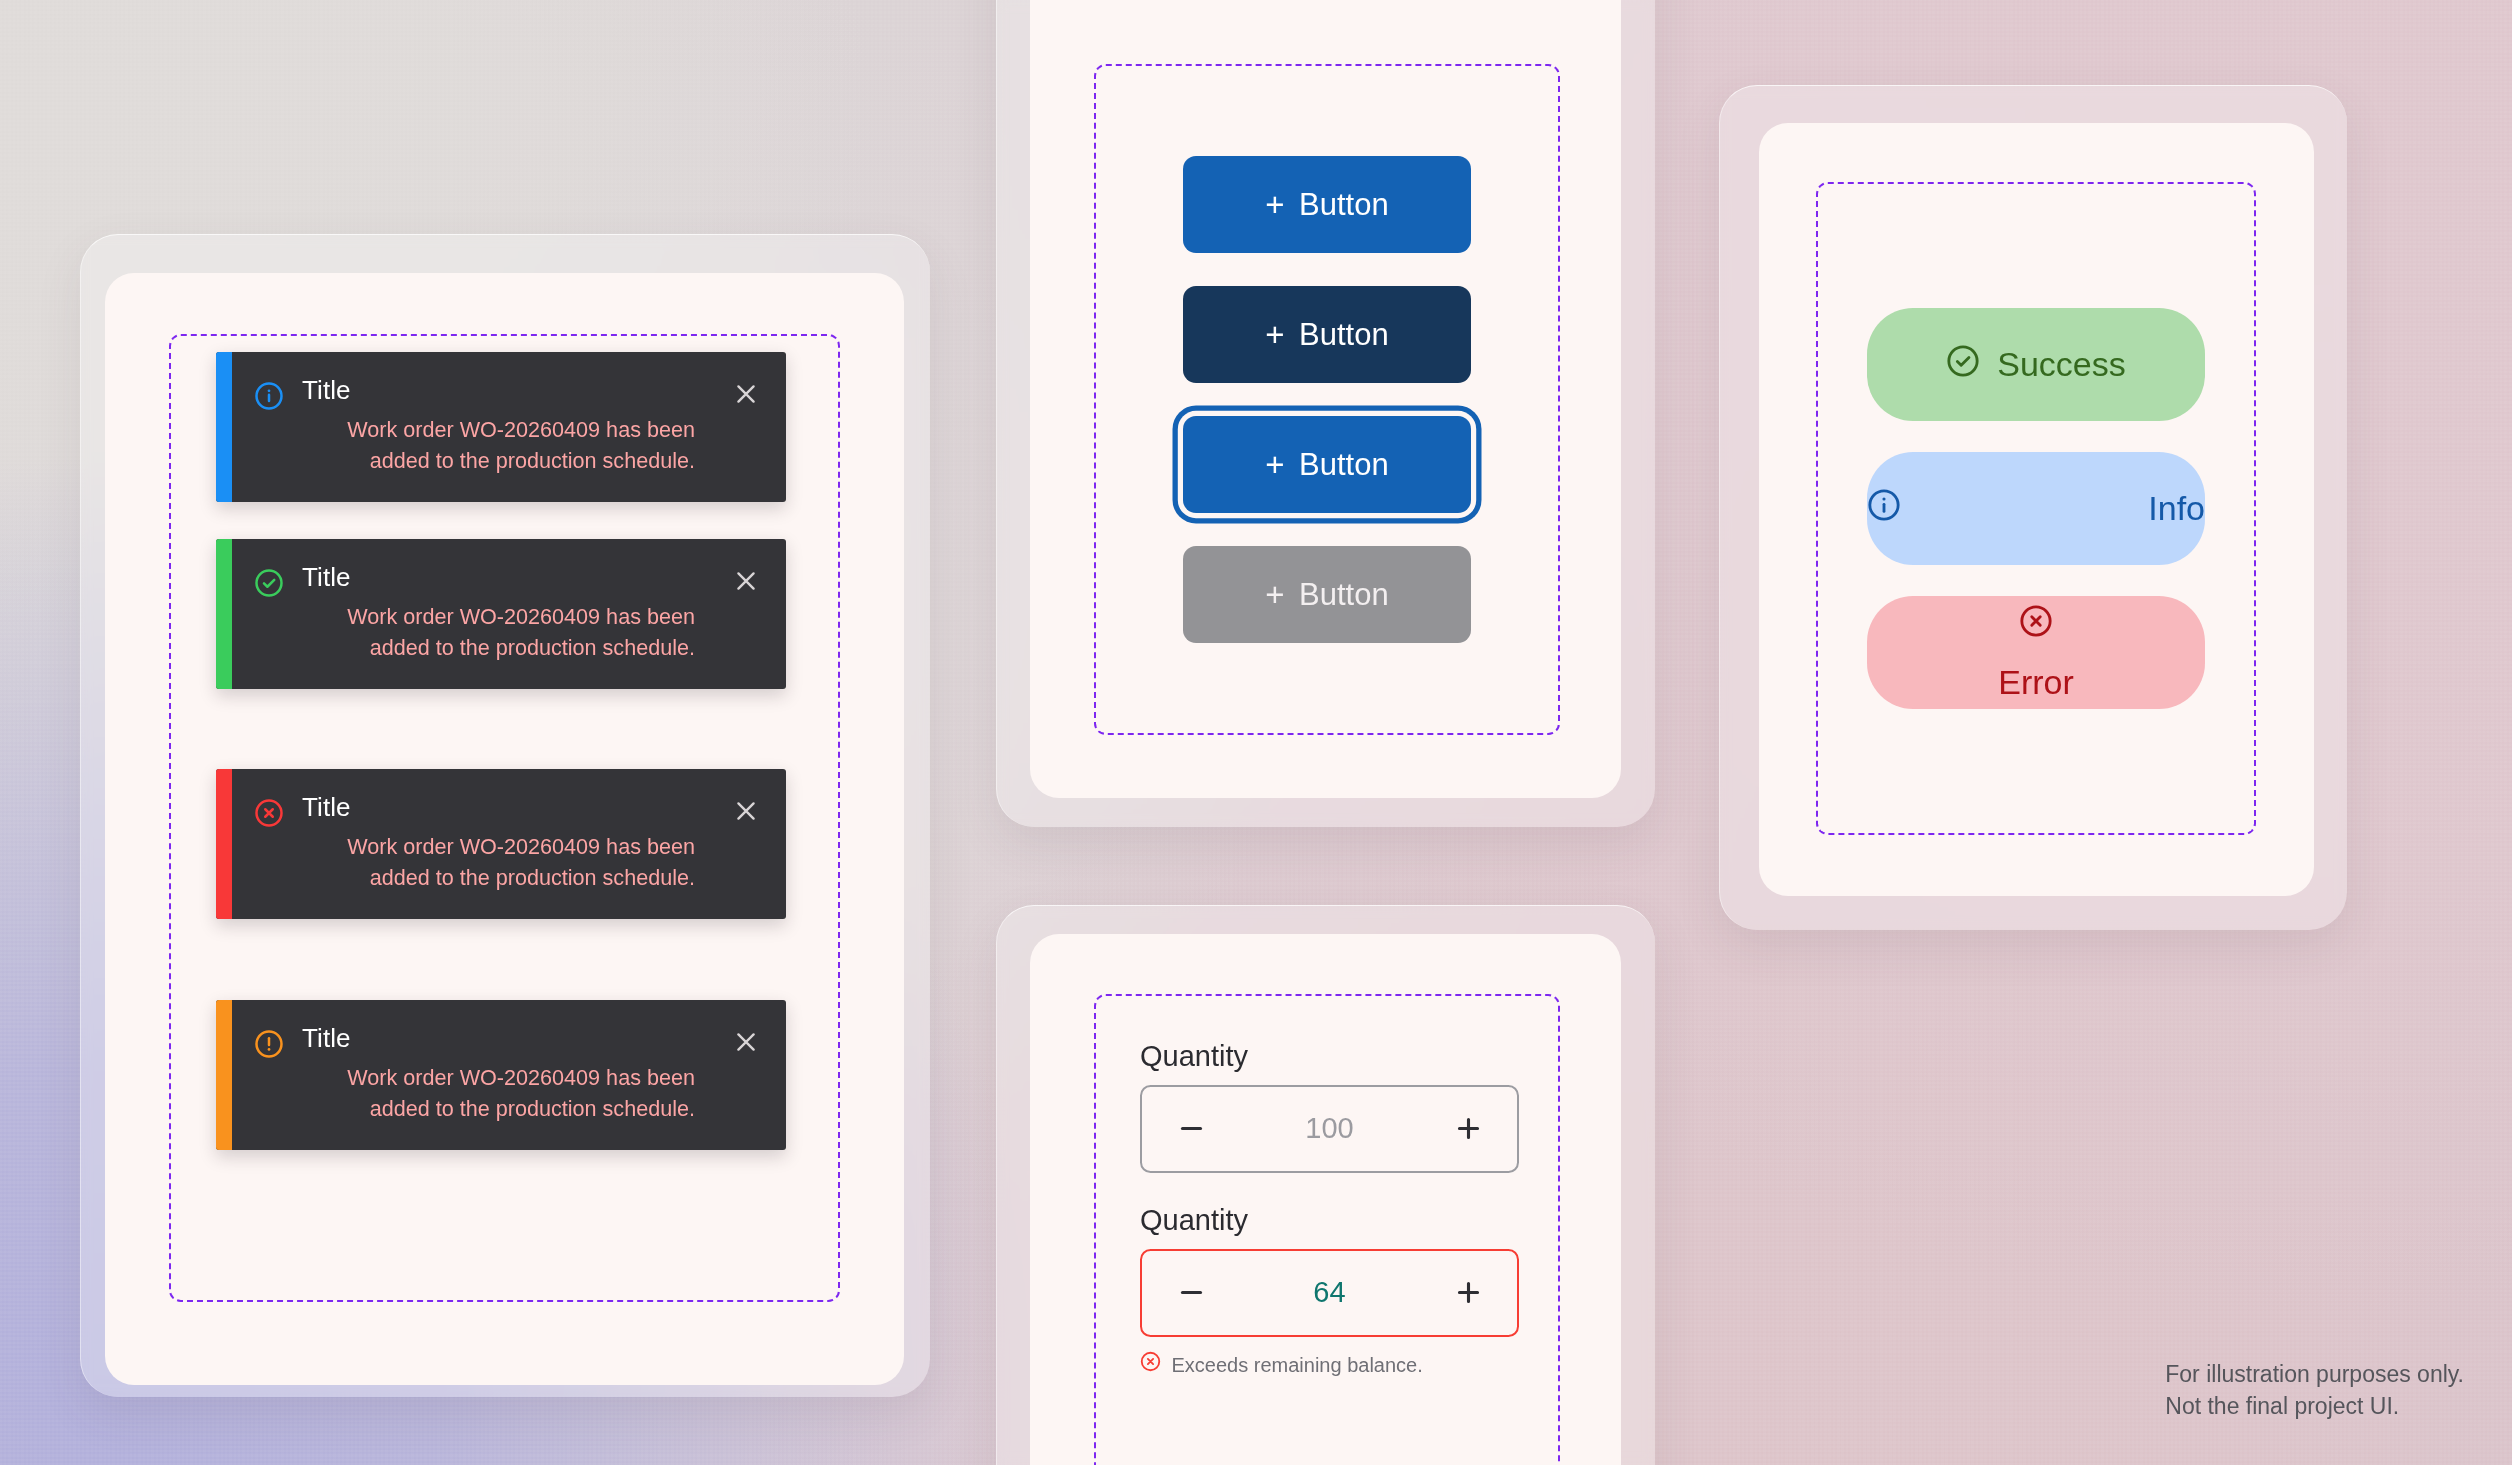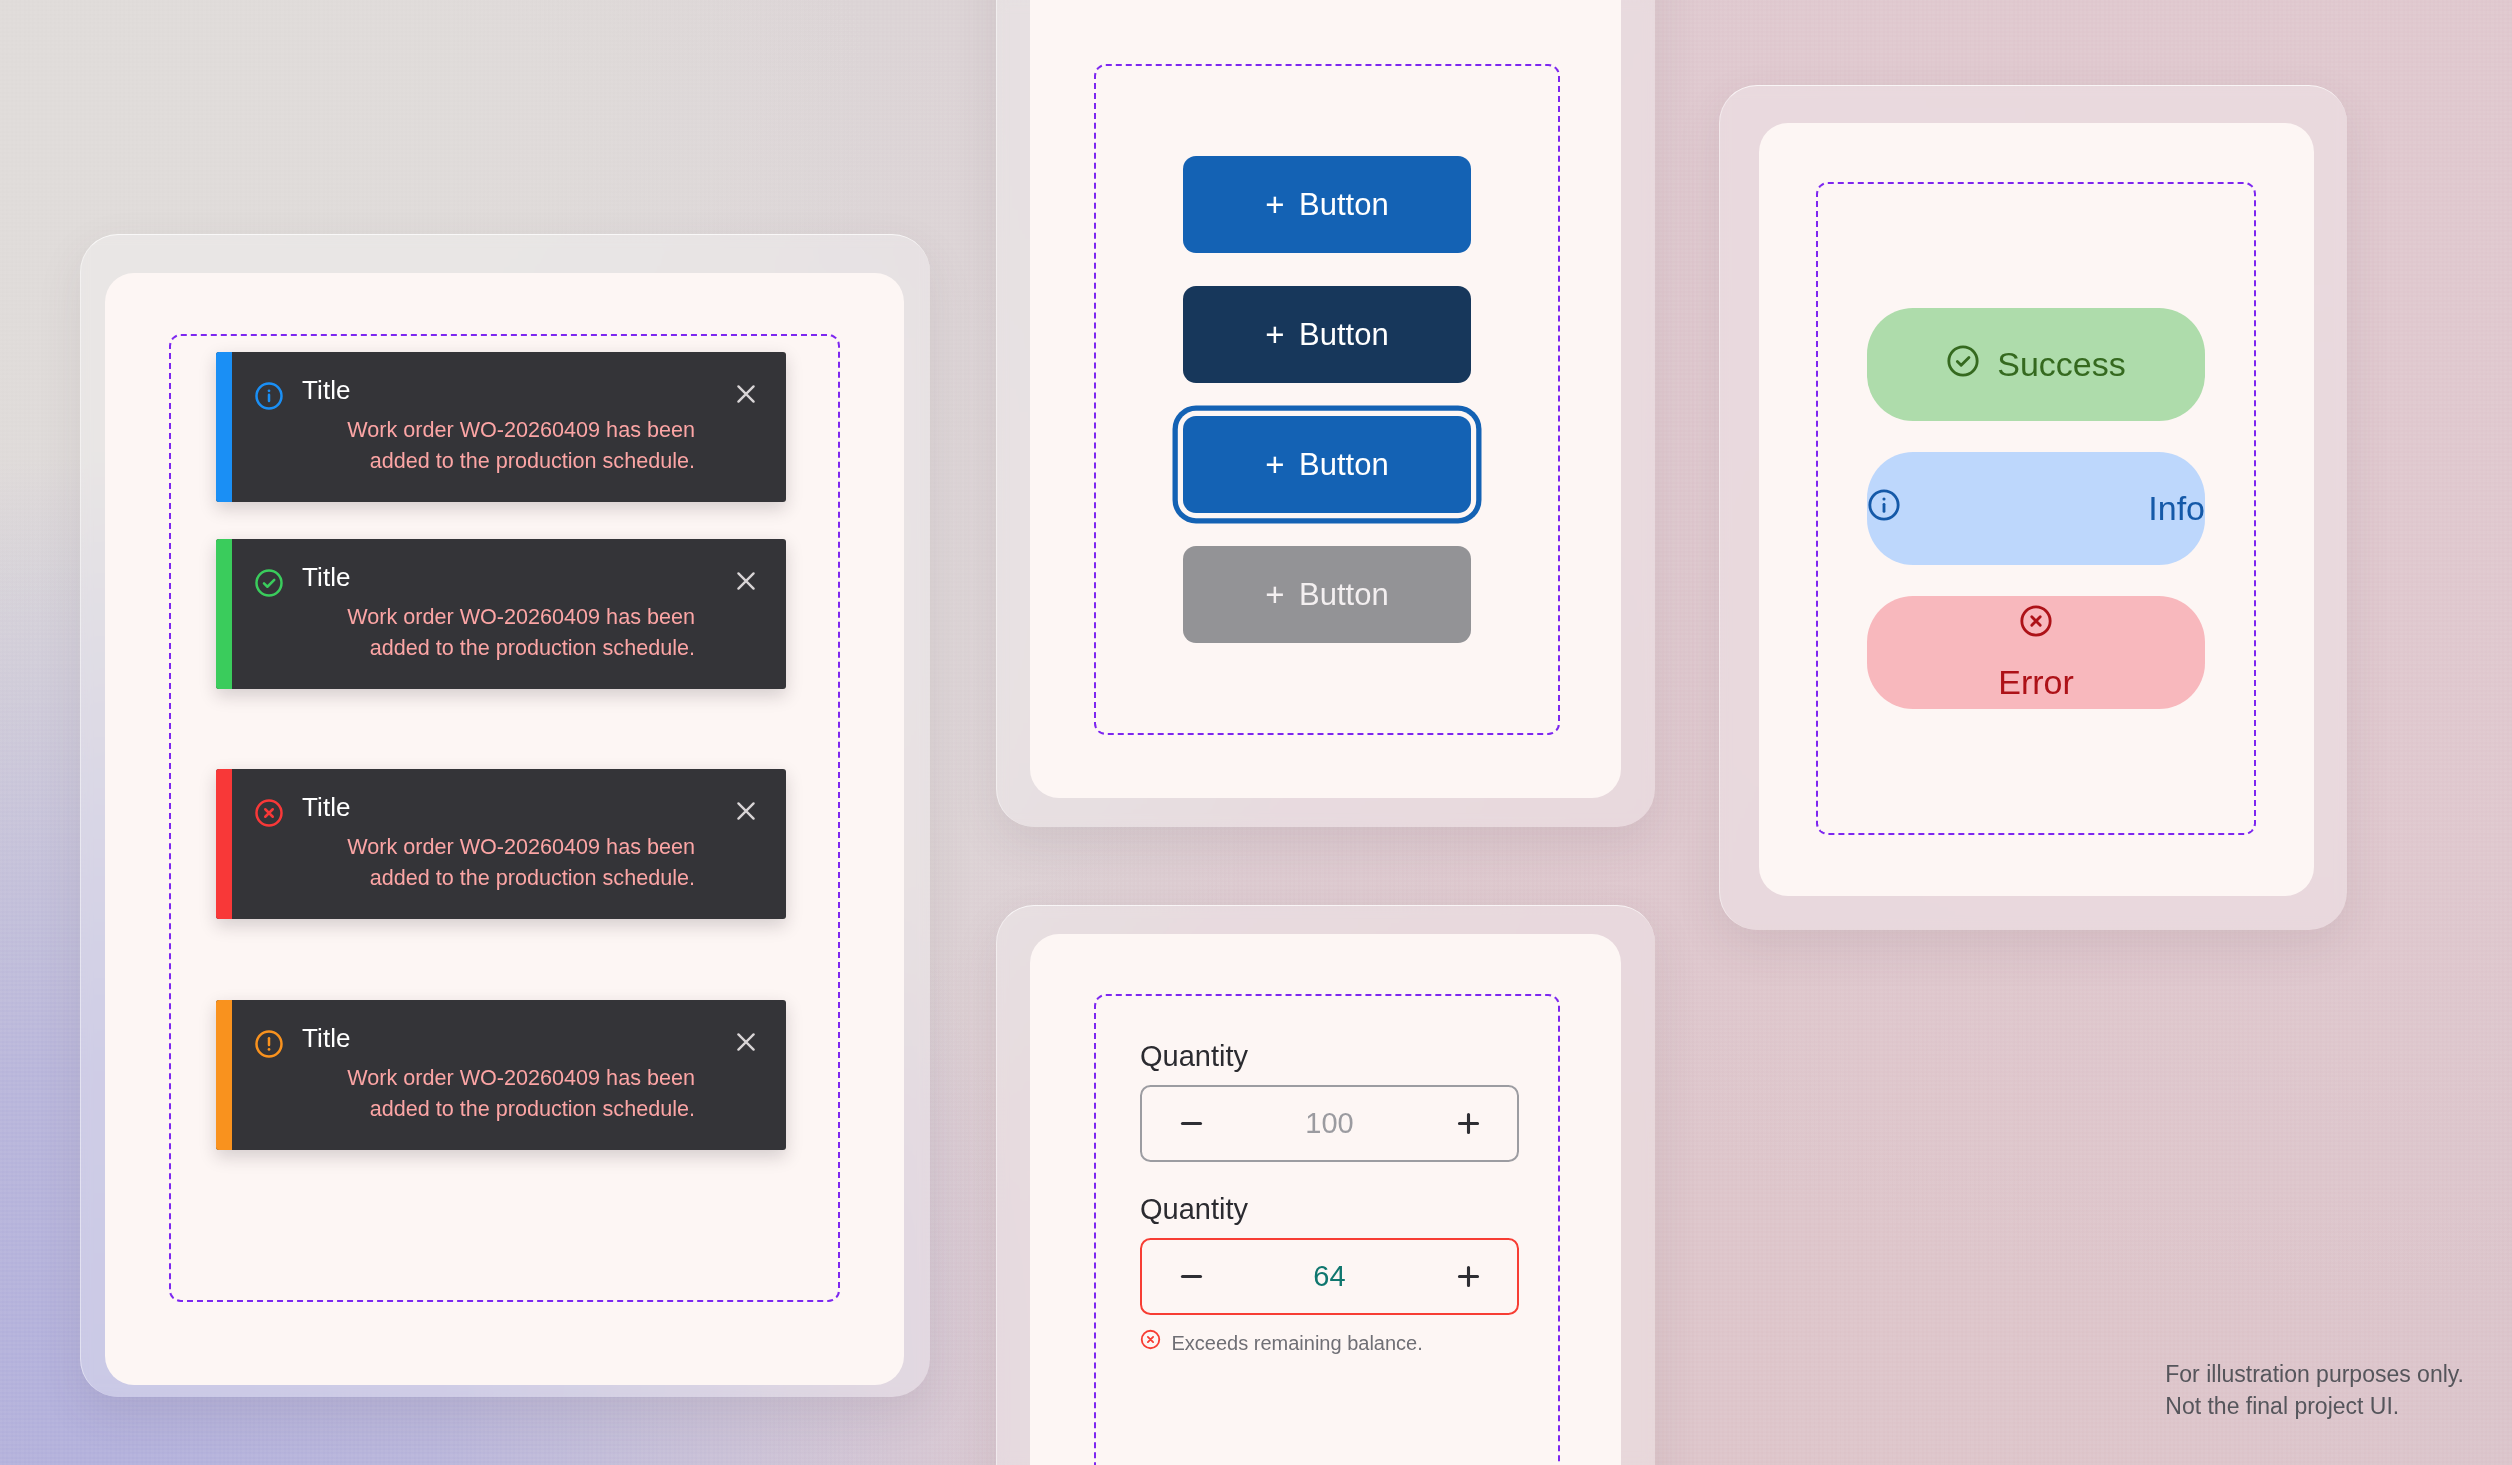--- a/index.html
+++ b/index.html
@@ -170,21 +170,21 @@
   }
   .qty-label {
     font-size: 29px;
     color: #2b2b30;
     margin-bottom: 11.8px;
   }
   .stepper {
     display: flex;
     align-items: center;
     justify-content: space-between;
-    height: 77px;
+    height: 88px;
     padding: 0 26px;
     border: 2px solid #9c9ca1;
     border-radius: 10.5px;
     background: transparent;
   }
   .stepper.error { border-color: #f73d33; border-width: 2.6px; }
   .step-btn {
     width: 46px; height: 46px;
     display: flex; align-items: center; justify-content: center;
     cursor: pointer;

